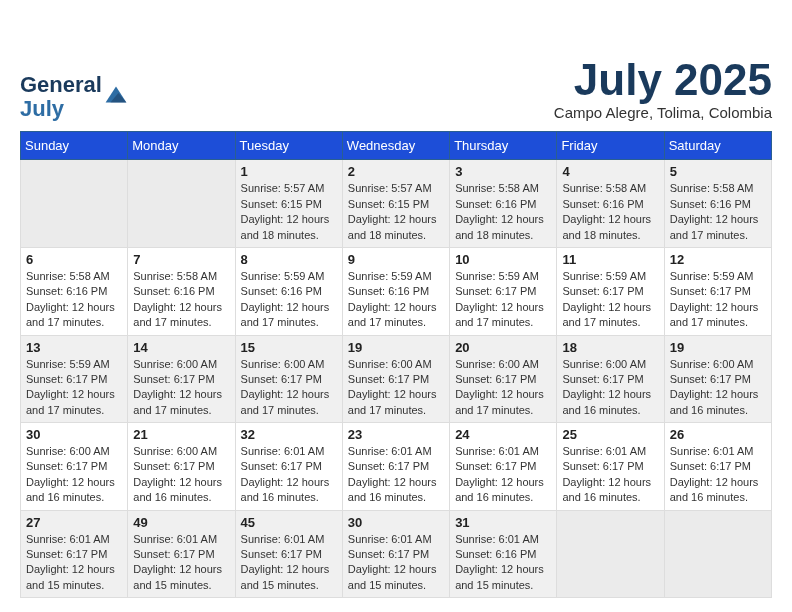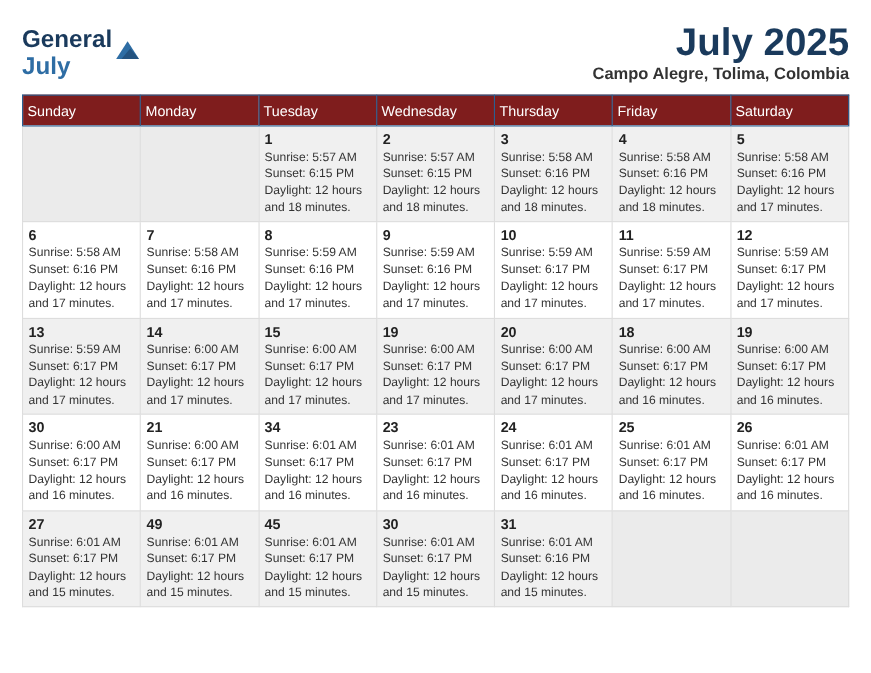--- a/index.html
+++ b/index.html
@@ -6,22 +6,23 @@
     body {
       font-family: Arial, sans-serif;
       background: #fff;
       width: 792px;
       min-height: 612px;
       padding: 20px;
     }
     .header {
       display: flex;
       justify-content: space-between;
-      align-items: center;
+      align-items: flex-end;
       margin-bottom: 10px;
+      margin-top: 36px;
     }
     .logo {
       display: flex;
       align-items: center;
     }
     .logo-text {
       font-size: 22px;
       font-weight: bold;
       color: #1a3a5c;
       line-height: 1.1;
@@ -31,37 +32,36 @@
     }
     .logo-icon {
       width: 24px;
       height: 24px;
       margin-left: 2px;
     }
     .title-block {
       text-align: right;
     }
     .month-title {
-      font-size: 35px;
+      font-size: 44px;
       font-weight: bold;
       color: #1a3a5c;
       line-height: 1.1;
     }
     .location {
       font-size: 15px;
       color: #333;
-      font-weight: bold;
     }
     .calendar {
       width: 100%;
       border-collapse: collapse;
       border: 1px solid #ccc;
     }
     .calendar th {
-      background-color: #7f1d1d;
+      background-color: #1d4ed8;
       color: #fff;
       font-size: 13px;
       padding: 6px 4px;
       text-align: left;
       border: 1px solid #2a5f91;
       font-weight: normal;
     }
     .calendar td {
       vertical-align: top;
       border: 1px solid #ddd;
@@ -215,21 +215,21 @@
       <tr>
         <td>
           <span class="day-num">30</span>
           <div class="day-info">Sunrise: 6:00 AM<br>Sunset: 6:17 PM<br>Daylight: 12 hours and 16 minutes.</div>
         </td>
         <td>
           <span class="day-num">21</span>
           <div class="day-info">Sunrise: 6:00 AM<br>Sunset: 6:17 PM<br>Daylight: 12 hours and 16 minutes.</div>
         </td>
         <td>
-          <span class="day-num">34</span>
+          <span class="day-num">32</span>
           <div class="day-info">Sunrise: 6:01 AM<br>Sunset: 6:17 PM<br>Daylight: 12 hours and 16 minutes.</div>
         </td>
         <td>
           <span class="day-num">23</span>
           <div class="day-info">Sunrise: 6:01 AM<br>Sunset: 6:17 PM<br>Daylight: 12 hours and 16 minutes.</div>
         </td>
         <td>
           <span class="day-num">24</span>
           <div class="day-info">Sunrise: 6:01 AM<br>Sunset: 6:17 PM<br>Daylight: 12 hours and 16 minutes.</div>
         </td>

